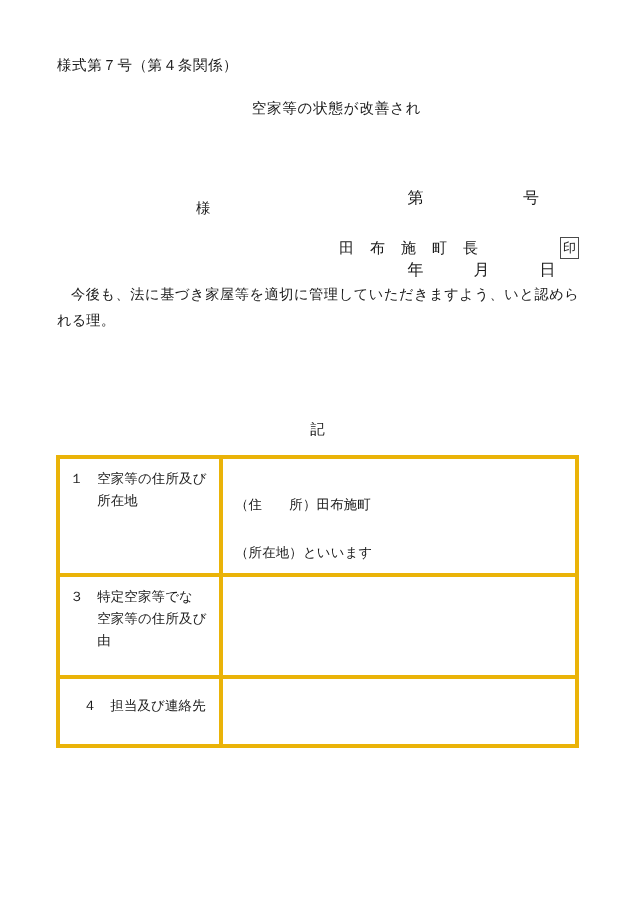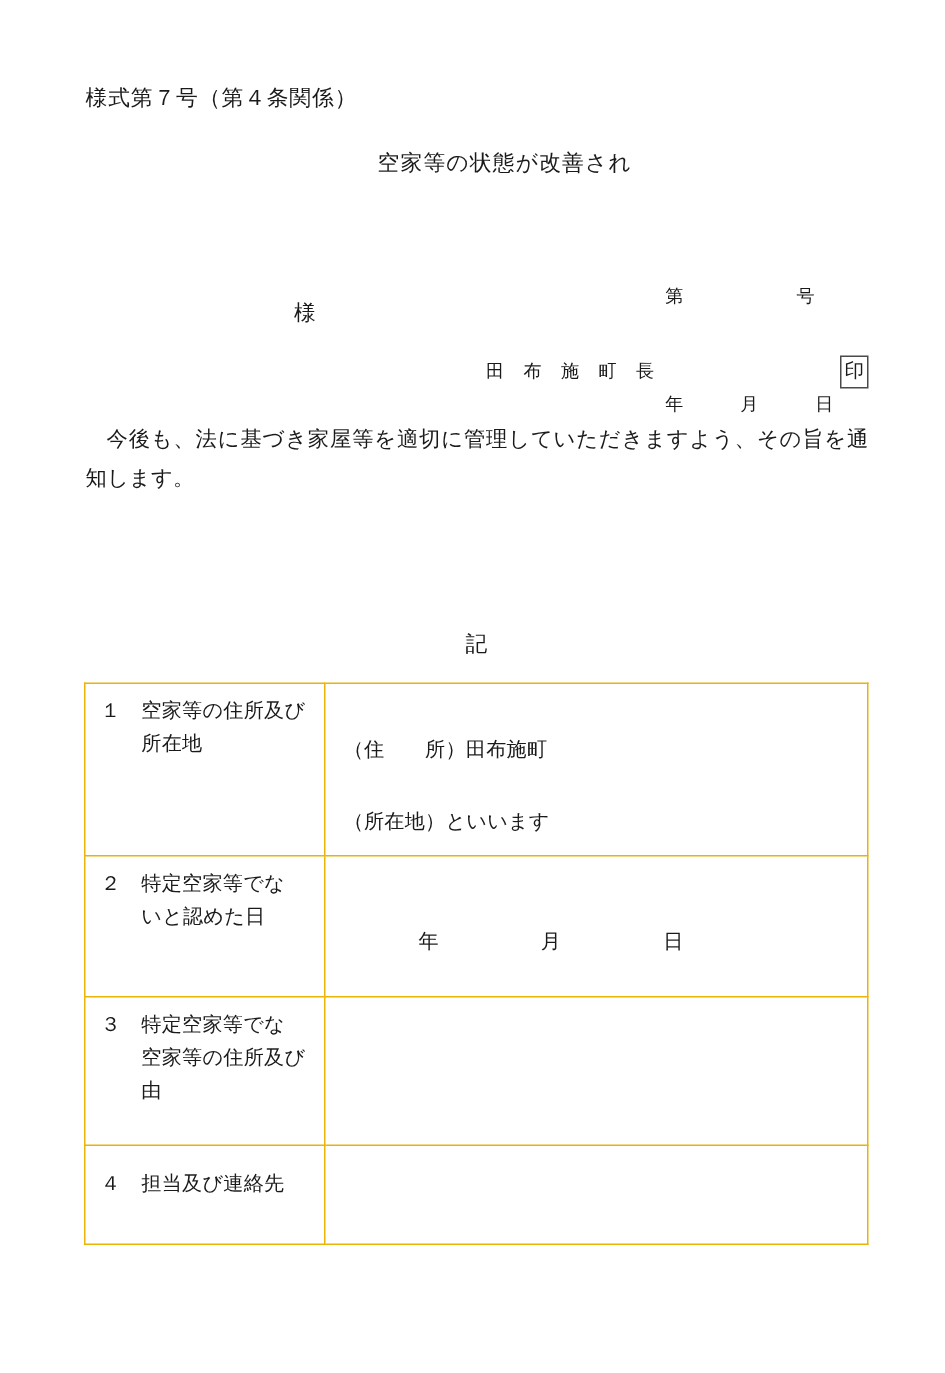--- a/index.html
+++ b/index.html
@@ -14,21 +14,20 @@
     font-family: "Liberation Serif", "DejaVu Serif", serif;
     color: #1a1a1a;
     -webkit-font-smoothing: antialiased;
   }
   .page {
     position: absolute;
     inset: 0;
     width: 608px;
     height: 915px;
     overflow: hidden;
-    font-family: Liberation Mono, monospace;
   }
 
   
   .form-no {
     position: absolute;
     left: 57px;
     top: 56px;
     font-size: 14.5px;
     letter-spacing: 0.6px;
     white-space: pre;
@@ -44,43 +43,43 @@
     font-size: 14.5px;
     letter-spacing: 0.8px;
   }
   .doc-title .inner { padding-left: 43px; }
 
   
   .ref-block {
     position: absolute;
     right: 52px;
     top: 138px;
-    font-size: 12px;
+    font-size: 16px;
     letter-spacing: 0.5px;
     text-align: left;
     white-space: pre;
     line-height: 24px;
   }
   .ref-line { display: block; }
 
   
   .addressee {
     position: absolute;
     left: 196px;
     top: 199px;
     font-size: 14.5px;
     letter-spacing: 0.5px;
   }
 
   
   .issuer {
     position: absolute;
-    left: 324px;
+    left: 339px;
     top: 239px;
-    font-size: 12px;
+    font-size: 15px;
     letter-spacing: 0.5px;
     white-space: pre;
   }
   .seal-box {
     position: absolute;
     left: 560px;
     top: 237px;
     width: 19px;
     height: 22px;
     border: 1px solid #4a4a4a;
@@ -124,21 +123,21 @@
   .info-table {
     position: absolute;
     left: 56px;
     top: 455px;
     width: 523px;
     border-collapse: collapse;
     table-layout: fixed;
     font-size: 13.4px;
   }
   .info-table td {
-    border: 1px solid #eab308;
+    border: 4px solid #eab308;
     vertical-align: top;
     padding: 0;
   }
   .info-table td.label {
     width: 149px;
     padding: 9px 0 9px 10px;
     line-height: 22px;
     letter-spacing: 0.2px;
   }
   .info-table td.value {
@@ -153,20 +152,21 @@
   .row-date    td { height: 62px; }
   .row-reason  td { height: 80px; }
   .row-contact td { height: 40px; }
 
   .info-table td.value.date-cell {
     padding-top: 22px;
     padding-left: 62px;
   }
   .info-table td.label.contact-label {
     padding-top: 16px;
+    text-align: center;
   }
 </style>
 </head>
 <body>
 
 <div class="page">
 
   <div class="form-no">様式第７号（第４条関係）</div>
 
   <div class="doc-title">
@@ -178,49 +178,40 @@
     <span class="ref-line">年　　　月　　　日</span>
   </div>
 
   <div class="addressee">様</div>
 
   <div class="issuer">田　布　施　町　長</div>
 
   <div class="seal-box">印</div>
 
   <div class="body-text">
-    <p>今後も、法に基づき家屋等を適切に管理していただきますよう、その旨を通知します。</p>
+    <p>今後も、法に基づき家屋等を適切に管理していただきますよう、いと認められる理。</p>
   </div>
 
   <div class="kiroku">
     <span class="inner">記</span>
   </div>
 
   <table class="info-table">
     <tbody>
       <tr class="row-addr">
         <td class="label">
           <span class="label-line">１　空家等の住所及び</span>
           <span class="label-line">　　所在地</span>
         </td>
         <td class="value">
           <span class="value-line">（住　　所）田布施町</span>
           <span class="value-line">（所在地）といいます</span>
         </td>
       </tr>
 
-      <tr class="row-date">
-        <td class="label">
-          <span class="label-line">２　特定空家等でな</span>
-          <span class="label-line">　　いと認めた日</span>
-        </td>
-        <td class="value date-cell">
-          <span class="value-line">年　　　　　月　　　　　日</span>
-        </td>
-      </tr>
 
       <tr class="row-reason">
         <td class="label">
           <span class="label-line">３　特定空家等でな</span>
           <span class="label-line">　　空家等の住所及び</span>
           <span class="label-line">　　由</span>
         </td>
         <td class="value">
           <span class="value-line"></span>
         </td>

